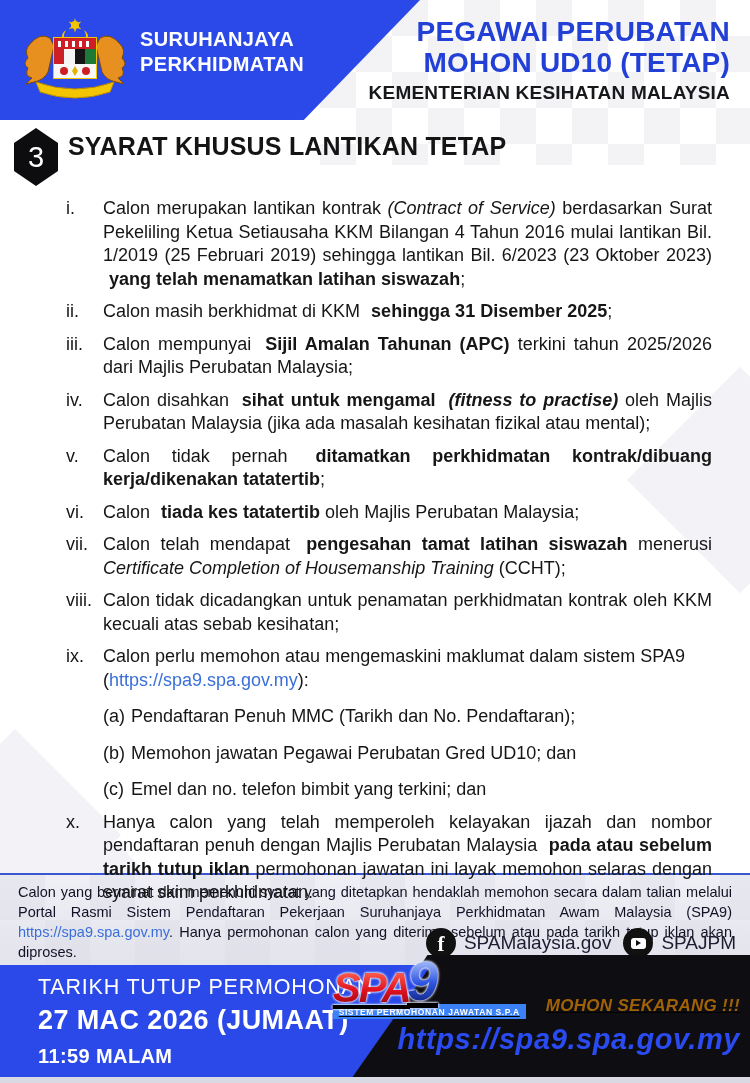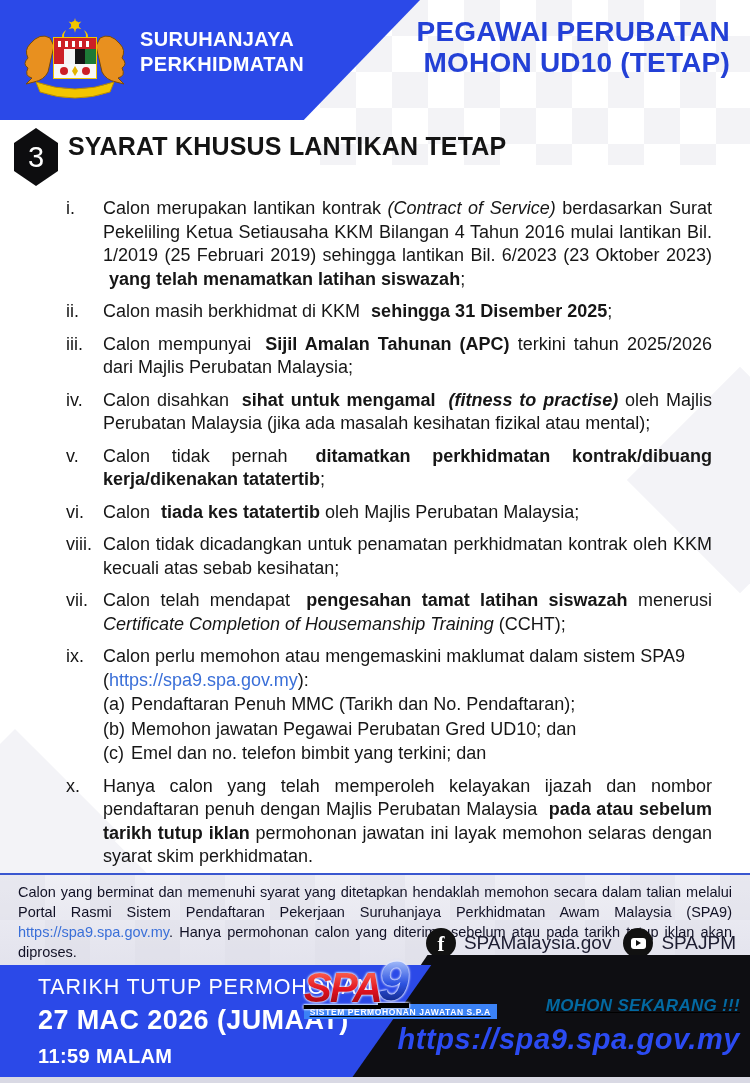--- a/index.html
+++ b/index.html
@@ -42,21 +42,21 @@
   
   .reqs { position:absolute; left:66px; top:197px; width:646px; z-index:2; }
   .req { display:grid; grid-template-columns:37px 1fr; margin-bottom:9px;
          font-size:18px; line-height:23.5px; color:#161616; }
   .req .num { text-align:left; }
   .req .txt { text-align:justify; }
   .txt.nojust { text-align:left; }
   .b { font-weight:700;margin-left:6px; }
   .it { font-style:italic; }
   .lnk { color:#3a6fd8; }
-  .subrow { margin-top:1px; }
+  .subrow { margin-top:13px; }
   .sublab { display:inline-block; min-width:28px; }
   
   .wm { position:absolute; background:#f3f3f7; transform:rotate(45deg); z-index:0; }
   
   .note {
     position:absolute; top:873px; left:0; width:750px; height:92px;
     background:linear-gradient(180deg,#efeff5,#e3e3ed); border-top:2px solid #3a57d0; z-index:1;
   }
   .note-pattern {
     position:absolute; inset:0; opacity:.35;
@@ -106,21 +106,21 @@
   }
   .nine {
     font-size:56px; font-weight:900; font-style:italic; margin-left:-3px;
     background:linear-gradient(180deg,#bcd2ff 5%,#2c52e0 55%,#0a1c6e);
     -webkit-background-clip:text; background-clip:text; color:transparent;
   }
   .spa9-tag {
     background:#3b82f6; color:#fff; font-size:8.5px; font-weight:700; letter-spacing:.6px;
     padding:2.5px 6px; margin-top:-5px; white-space:nowrap; text-align:center;
   }
-  .apply { color:#0369a1; font-size:17px; font-weight:800; font-style:italic; padding-bottom:3px; white-space:nowrap; letter-spacing:.3px;margin-left:29px; }
+  .apply { color:#a16207; font-size:17px; font-weight:800; font-style:italic; padding-bottom:3px; white-space:nowrap; letter-spacing:.3px; }
   .cta-url { color:#2b4bf2; font-size:29px; font-weight:800; font-style:italic; letter-spacing:.6px; margin-top:4px; white-space:nowrap; }
 </style>
 </head>
 <body>
 
 <div class="page">
 
   <div class="wm" style="left:-60px; top:760px; width:150px; height:150px;"></div>
   <div class="wm" style="left:40px; top:830px; width:90px; height:90px;"></div>
   <div class="wm" style="right:-70px; top:400px; width:160px; height:160px;"></div>
@@ -162,20 +162,21 @@
     </svg>
 
     <div class="org">
       <div>SURUHANJAYA</div>
       <div>PERKHIDMATAN</div>
     </div>
 
     <div class="hdr-titles">
       <div class="hdr-title">PEGAWAI PERUBATAN</div>
       <div class="hdr-title">MOHON UD10 (TETAP)</div>
+      <div class="hdr-sub">KEMENTERIAN KESIHATAN MALAYSIA</div>
     </div>
   </div>
 
   <div class="sec">
     <div class="hex">3</div>
     <div class="sec-title">SYARAT KHUSUS LANTIKAN TETAP</div>
   </div>
 
   <div class="reqs">
     <div class="req">
@@ -220,31 +221,31 @@
 
     <div class="req">
       <div class="num">vi.</div>
       <div>
         <div class="txt"><span>Calon </span><span class="b">tiada kes tatatertib</span><span> oleh Majlis Perubatan Malaysia;</span></div>
         <div class="subs"></div>
       </div>
     </div>
 
     <div class="req">
+      <div class="num">vii.</div>
+      <div>
+        <div class="txt"><span>Calon telah mendapat </span><span class="b">pengesahan tamat latihan siswazah</span><span> menerusi </span><span class="it">Certificate Completion of Housemanship Training</span><span> (CCHT);</span></div>
+        <div class="subs"></div>
+      </div>
+    </div>
+
+    <div class="req">
       <div class="num">viii.</div>
       <div>
         <div class="txt"><span>Calon tidak dicadangkan untuk penamatan perkhidmatan kontrak oleh KKM kecuali atas sebab kesihatan;</span></div>
-        <div class="subs"></div>
-      </div>
-    </div>
-
-    <div class="req">
-      <div class="num">vii.</div>
-      <div>
-        <div class="txt"><span>Calon telah mendapat </span><span class="b">pengesahan tamat latihan siswazah</span><span> menerusi </span><span class="it">Certificate Completion of Housemanship Training</span><span> (CCHT);</span></div>
         <div class="subs"></div>
       </div>
     </div>
 
     <div class="req">
       <div class="num">ix.</div>
       <div>
         <div class="txt nojust"><span>Calon perlu memohon atau mengemaskini maklumat dalam sistem SPA9</span><br><span>(</span><span class="lnk">https://spa9.spa.gov.my</span><span>):</span></div>
         <div class="subs">
             <div class="subrow"><span class="sublab">(a)</span><span>Pendaftaran Penuh MMC (Tarikh dan No. Pendaftaran);</span></div>

